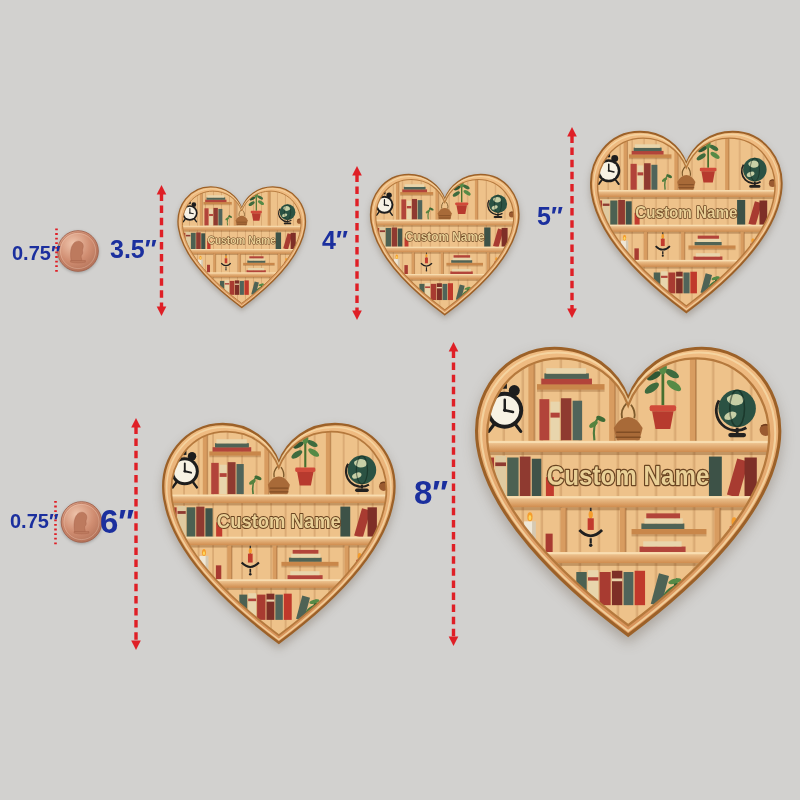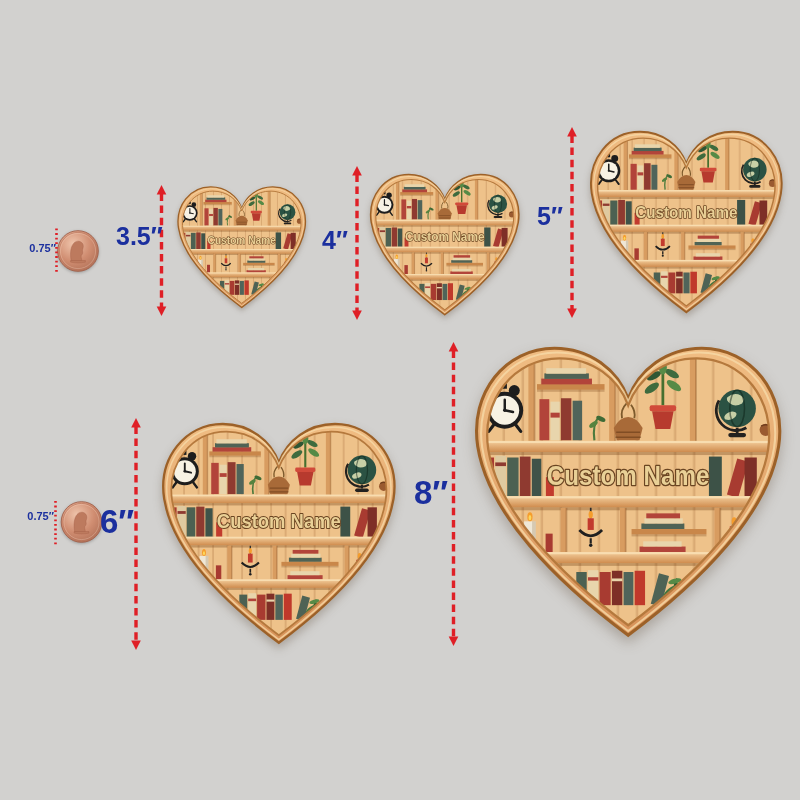--- a/index.html
+++ b/index.html
@@ -13,24 +13,24 @@
     background:var(--bg);
     font-family:"Liberation Sans", sans-serif;
   }
   svg.art{position:absolute;left:0;top:0;}
   .lbl{
     position:absolute;color:var(--label-blue);font-weight:bold;
     line-height:1;white-space:nowrap;letter-spacing:0;
   }
   .lbl.sz-top{font-size:25px;}
   .lbl.sz-bottom{font-size:33px;}
-  .lbl.ref{font-size:11px;text-align:right;width:44px;}
+  .lbl.ref{font-size:20px;text-align:right;width:44px;}
   .pos-ref-top{left:12px;top:243px;}
   .pos-ref-bottom{left:10px;top:511px;}
-  .pos-35{left:110px;top:224px;margin-left:6px;}
+  .pos-35{left:110px;top:237px;}
   .pos-4{left:322px;top:228px;}
   .pos-5{left:537px;top:204px;}
   .pos-6{left:100px;top:505px;}
   .pos-8{left:414px;top:476px;}
   .heart-use{filter:drop-shadow(0 2px 2px rgba(80,60,40,0.30));}
   .penny-use{filter:drop-shadow(0 1px 1.5px rgba(0,0,0,0.25));}
   .arrow-line{stroke:var(--arrow-red);stroke-width:3.4;stroke-dasharray:7.5 4.6;fill:none;}
   .arrow-head{fill:var(--arrow-red);}
   .dot-line{stroke:var(--arrow-red);stroke-width:2.6;stroke-dasharray:1.8 2.8;fill:none;}
 </style>

